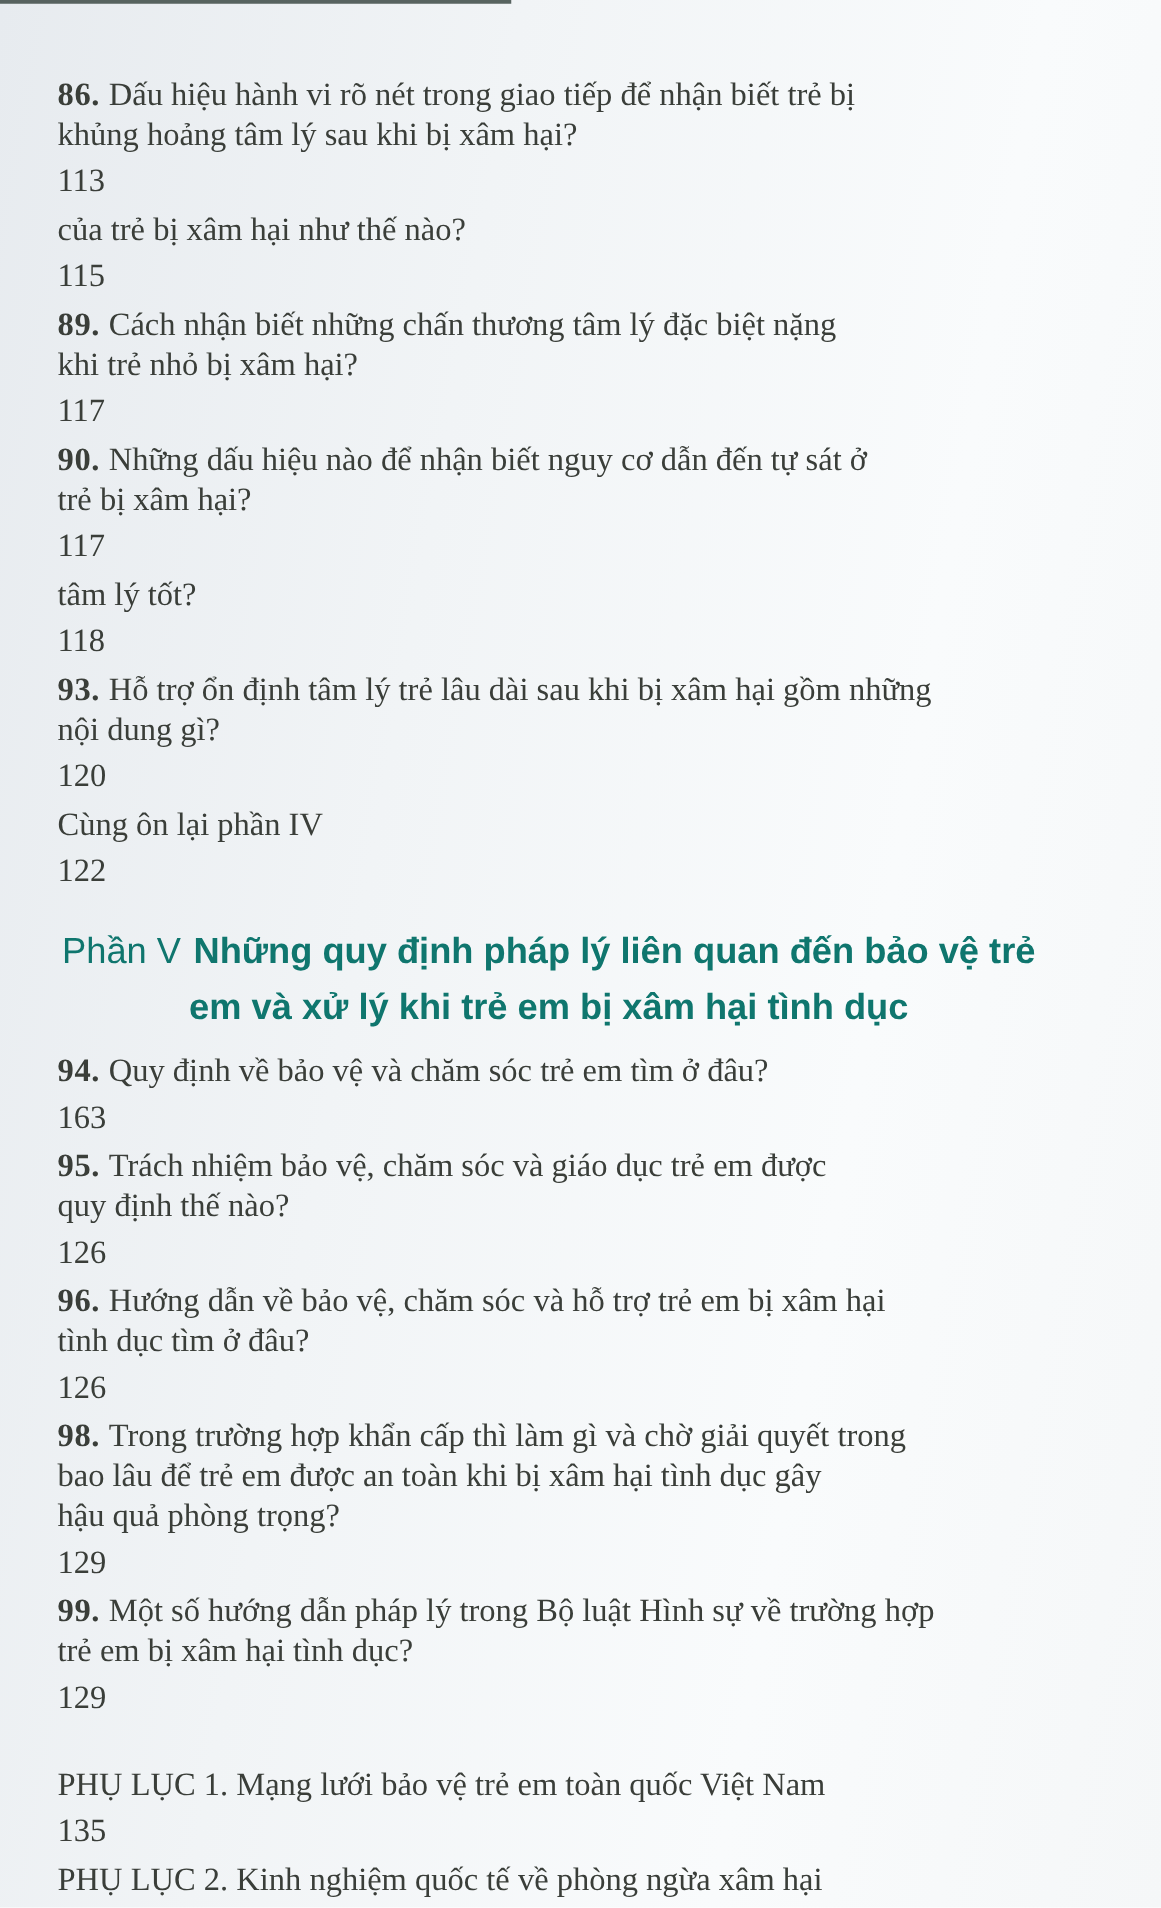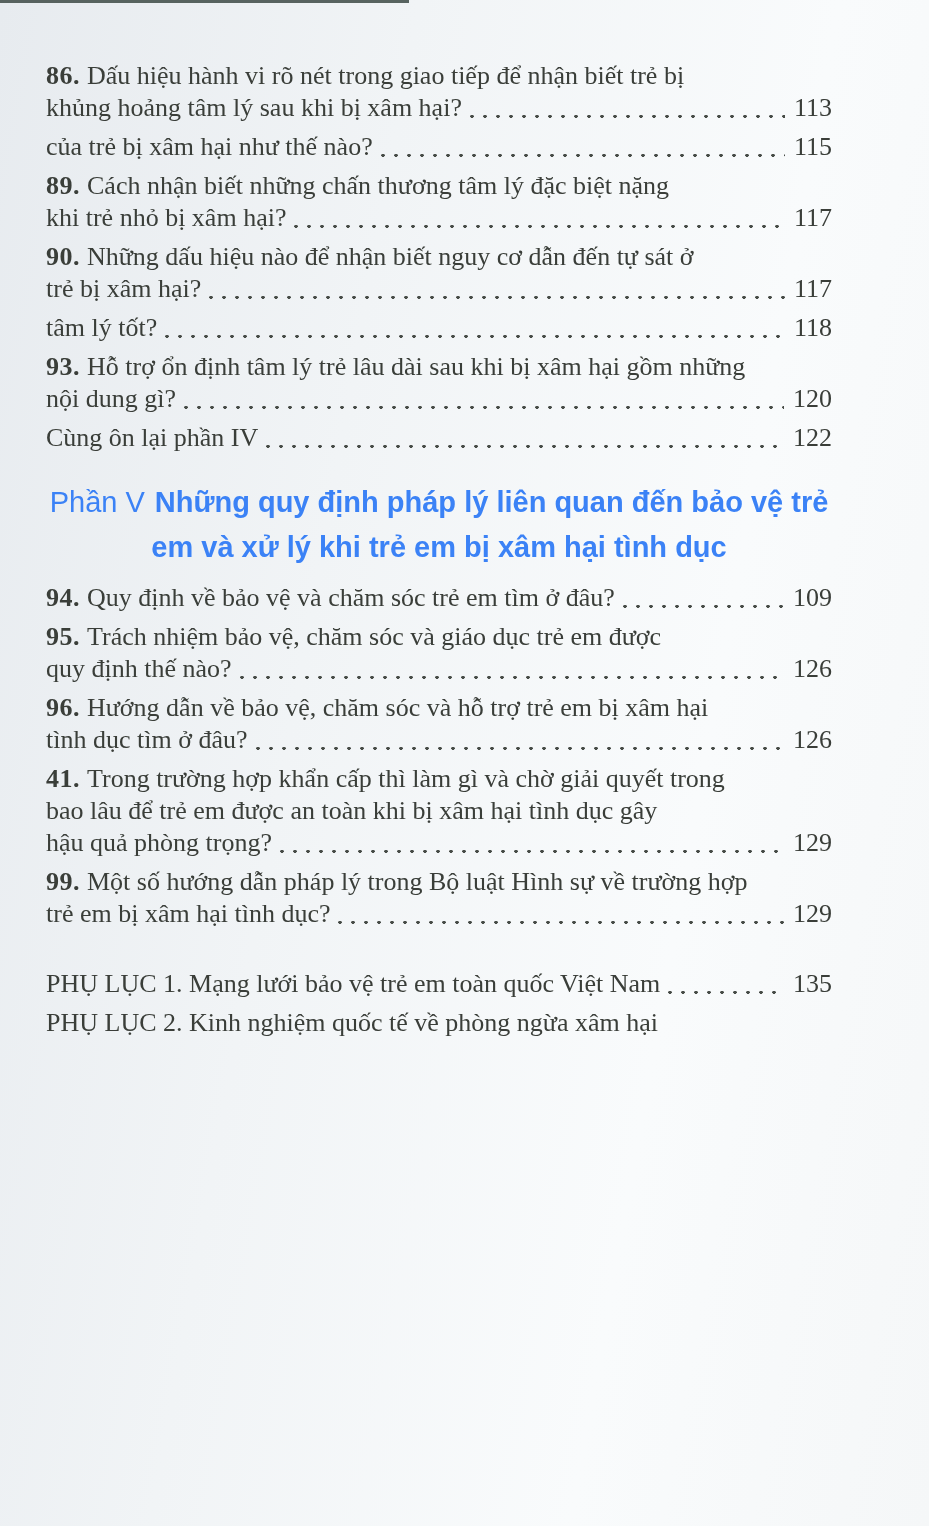--- a/index.html
+++ b/index.html
@@ -23,42 +23,42 @@
     position: absolute;
     top: 60px;
     left: 46px;
     right: 97px;
     color: #3a3e39;
     font-size: 26px;
     line-height: 32px;
   }
   .entry { margin-bottom: 7px; }
   .entry .line { white-space: nowrap; }
-  .entry .line.last { display: flex; align-items: flex-start; white-space: normal; }
+  .entry .line.last { display: flex; align-items: flex-start; white-space: normal; flex-direction: column; }
   .entry .line.last .txt { white-space: nowrap; }
   .num { font-weight: bold; letter-spacing: .5px; }
   .leader {
     flex: 1;
     height: 5px;
     align-self: flex-end;
     margin: 0 9px 5px 8px;
     background-image: radial-gradient(circle at 2px 2.4px, #474c47 1.6px, rgba(0,0,0,0) 1.9px);
     background-size: 13px 5px;
     background-repeat: repeat-x;
     min-width: 12px;
   }
   .page { flex: none; }
   .part-heading {
     margin: 26px auto 12px auto;
     max-width: 812px;
     text-align: center;
     font-family: "Liberation Sans", "DejaVu Sans", sans-serif;
     font-size: 29px;
     line-height: 45px;
-    color: #3b82f6;
+    color: #0f766e;
   }
   .part-heading .prefix { font-weight: 400; margin-right: 10px; }
   .part-heading .title { font-weight: 700; }
   .appendix { margin-top: 38px; }
 </style>
 </head>
 <body>
 
 <div>
   <div class="scan-edge"></div>
@@ -123,41 +123,41 @@
 
     <div class="part-heading">
       <span class="prefix">Phần V</span><span class="title">Những quy định pháp lý liên quan đến bảo vệ trẻ em và xử lý khi trẻ em bị xâm hại tình dục</span>
     </div>
 
     <div>
         <div class="entry">
           <div class="line last">
             <span class="txt"><span class="num">94. </span>Quy định về bảo vệ và chăm sóc trẻ em tìm ở đâu?</span>
             <span class="leader"></span>
-            <span class="page">109</span>
+            <span class="page">163</span>
           </div>
         </div>
         <div class="entry">
           <div class="line"><span class="num">95. </span>Trách nhiệm bảo vệ, chăm sóc và giáo dục trẻ em được</div>
           <div class="line last">
             <span class="txt">quy định thế nào?</span>
             <span class="leader"></span>
             <span class="page">126</span>
           </div>
         </div>
         <div class="entry">
           <div class="line"><span class="num">96. </span>Hướng dẫn về bảo vệ, chăm sóc và hỗ trợ trẻ em bị xâm hại</div>
           <div class="line last">
             <span class="txt">tình dục tìm ở đâu?</span>
             <span class="leader"></span>
             <span class="page">126</span>
           </div>
         </div>
         <div class="entry">
-          <div class="line"><span class="num">41. </span>Trong trường hợp khẩn cấp thì làm gì và chờ giải quyết trong</div>
+          <div class="line"><span class="num">98. </span>Trong trường hợp khẩn cấp thì làm gì và chờ giải quyết trong</div>
           <div class="line">bao lâu để trẻ em được an toàn khi bị xâm hại tình dục gây</div>
           <div class="line last">
             <span class="txt">hậu quả phòng trọng?</span>
             <span class="leader"></span>
             <span class="page">129</span>
           </div>
         </div>
         <div class="entry">
           <div class="line"><span class="num">99. </span>Một số hướng dẫn pháp lý trong Bộ luật Hình sự về trường hợp</div>
           <div class="line last">

